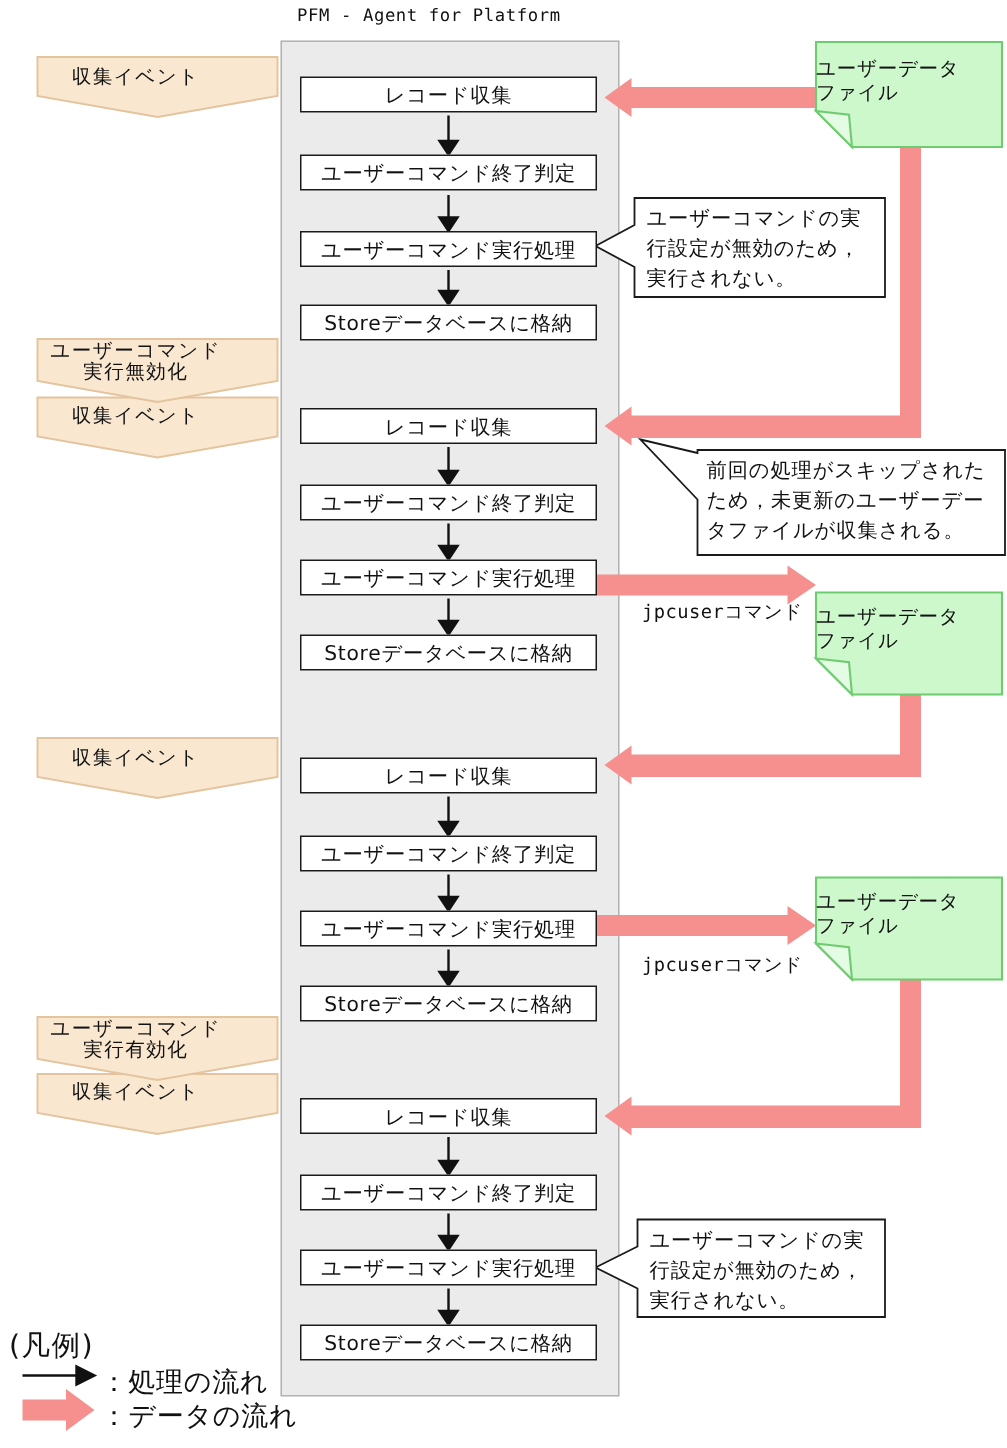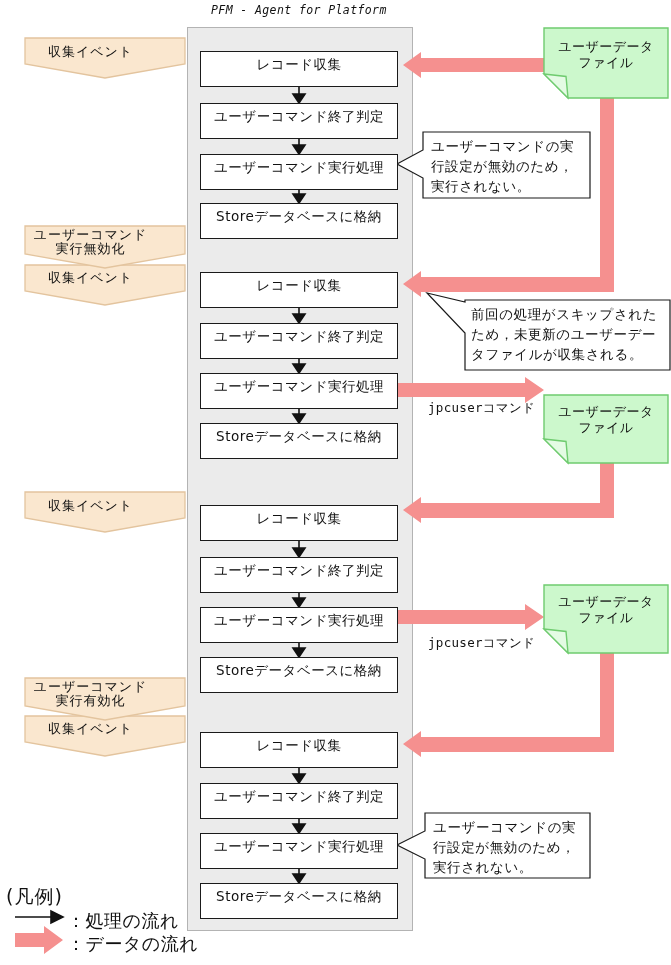--- a/index.html
+++ b/index.html
@@ -2,40 +2,40 @@
 <html><head>
 <meta charset="utf-8">
 <style>
   html,body{margin:0;padding:0;background:#ffffff;}
   #stage{
     position:relative;width:671px;height:965px;background:#ffffff;overflow:hidden;
     font-family:"DejaVu Sans","Liberation Sans",sans-serif;color:#111111;
   }
   .abs{position:absolute;}
   #diagram-title{
-    left:211px;top:3px;font-family:"DejaVu Sans Mono","Liberation Mono",monospace;
-    font-size:11.5px;letter-spacing:0.4px;white-space:nowrap;font-style:italic;
+    left:198px;top:3px;font-family:"DejaVu Sans Mono","Liberation Mono",monospace;
+    font-size:11.5px;letter-spacing:0.4px;white-space:nowrap;
   }
   #agent-panel{
     left:187px;top:27px;width:226px;height:904px;
     background:#EBEBEB;border:1px solid #B3B3B3;box-sizing:border-box;
   }
   svg.overlay{position:absolute;left:0;top:0;}
   .fbox{
-    position:absolute;left:200px;width:198px;height:36px;box-sizing:border-box;
+    position:absolute;left:200px;width:198px;height:24px;box-sizing:border-box;
     background:#ffffff;border:1px solid #1a1a1a;
     font-size:13.5px;letter-spacing:0.5px;text-align:center;line-height:24px;white-space:nowrap;
   }
   .btext{
     position:absolute;left:25px;width:131px;text-align:center;
     font-size:13px;letter-spacing:1px;line-height:14px;white-space:nowrap;
   }
   .btext .ln{display:block;}
   .doctext{
-    position:absolute;left:544px;width:124px;text-align:center;
+    position:absolute;left:544px;width:124px;
     font-size:13px;letter-spacing:0.5px;line-height:16px;white-space:nowrap;
   }
   .doctext .ln{display:block;}
   .callout-text{
     position:absolute;font-size:13.5px;letter-spacing:0.6px;line-height:20px;white-space:nowrap;
   }
   .callout-text .ln{display:block;}
   .cmdlabel{
     position:absolute;left:428px;font-size:12.5px;letter-spacing:0.3px;white-space:nowrap;
     font-family:"DejaVu Sans Mono","DejaVu Sans",monospace;

